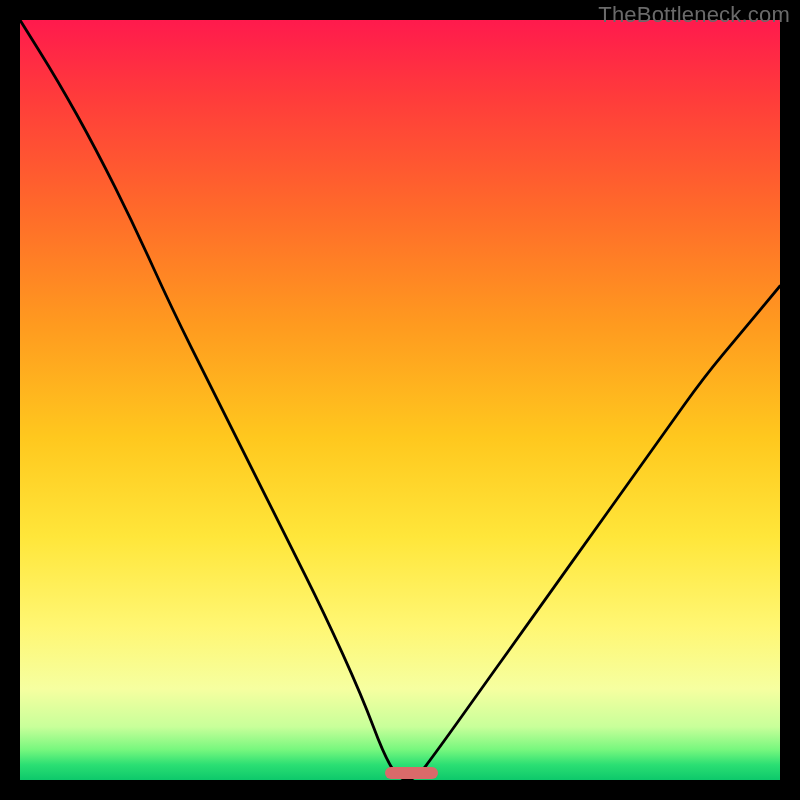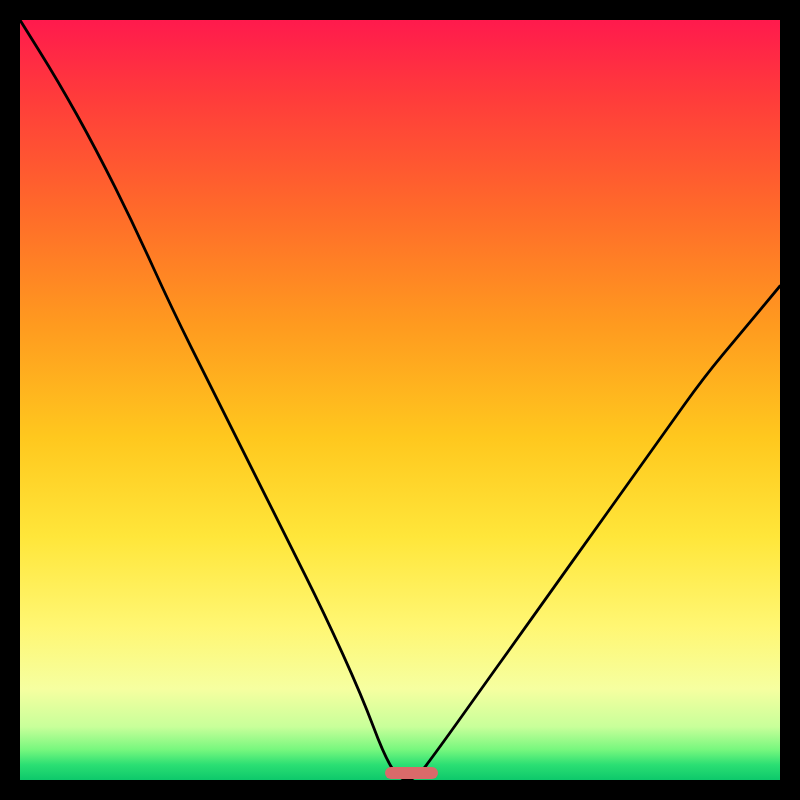--- a/index.html
+++ b/index.html
@@ -72,14 +72,15 @@
   <div class="plot-area">
 
     <svg class="curve" viewBox="0 0 760 760" preserveAspectRatio="none">
       <path d="M 0.00 0.00 Q 0.00 0.00 19.00 30.40 Q 38.00 60.80 57.00 95.00 Q 76.00 129.20 95.00 167.20 Q 114.00 205.20 133.00 247.00 Q 152.00 288.80 171.00 326.80 Q 190.00 364.80 209.00 402.80 Q 228.00 440.80 247.00 478.80 Q 266.00 516.80 285.00 554.80 Q 304.00 592.80 323.00 634.60 Q 342.00 676.40 353.40 706.80 Q 364.80 737.20 372.40 748.60 Q 380.00 760.00 387.60 760.00 Q 395.20 760.00 406.60 744.80 Q 418.00 729.60 437.00 703.00 Q 456.00 676.40 475.00 649.80 Q 494.00 623.20 513.00 596.60 Q 532.00 570.00 551.00 543.40 Q 570.00 516.80 589.00 490.20 Q 608.00 463.60 627.00 437.00 Q 646.00 410.40 665.00 383.80 Q 684.00 357.20 703.00 334.40 Q 722.00 311.60 741.00 288.80 T 760.00 266.00" fill="none" stroke="#000000" stroke-width="2.8" stroke-linecap="round" stroke-linejoin="round"></path>
     </svg>
 
     <div class="marker" style="left: 364.8px; width: 53.2px; height: 12px; bottom: 1px; background: rgb(217, 106, 106);"></div>
 
   </div>
 
+  <div class="watermark">TheBottleneck.com</div>
 
 </div>
 
 </body></html>

